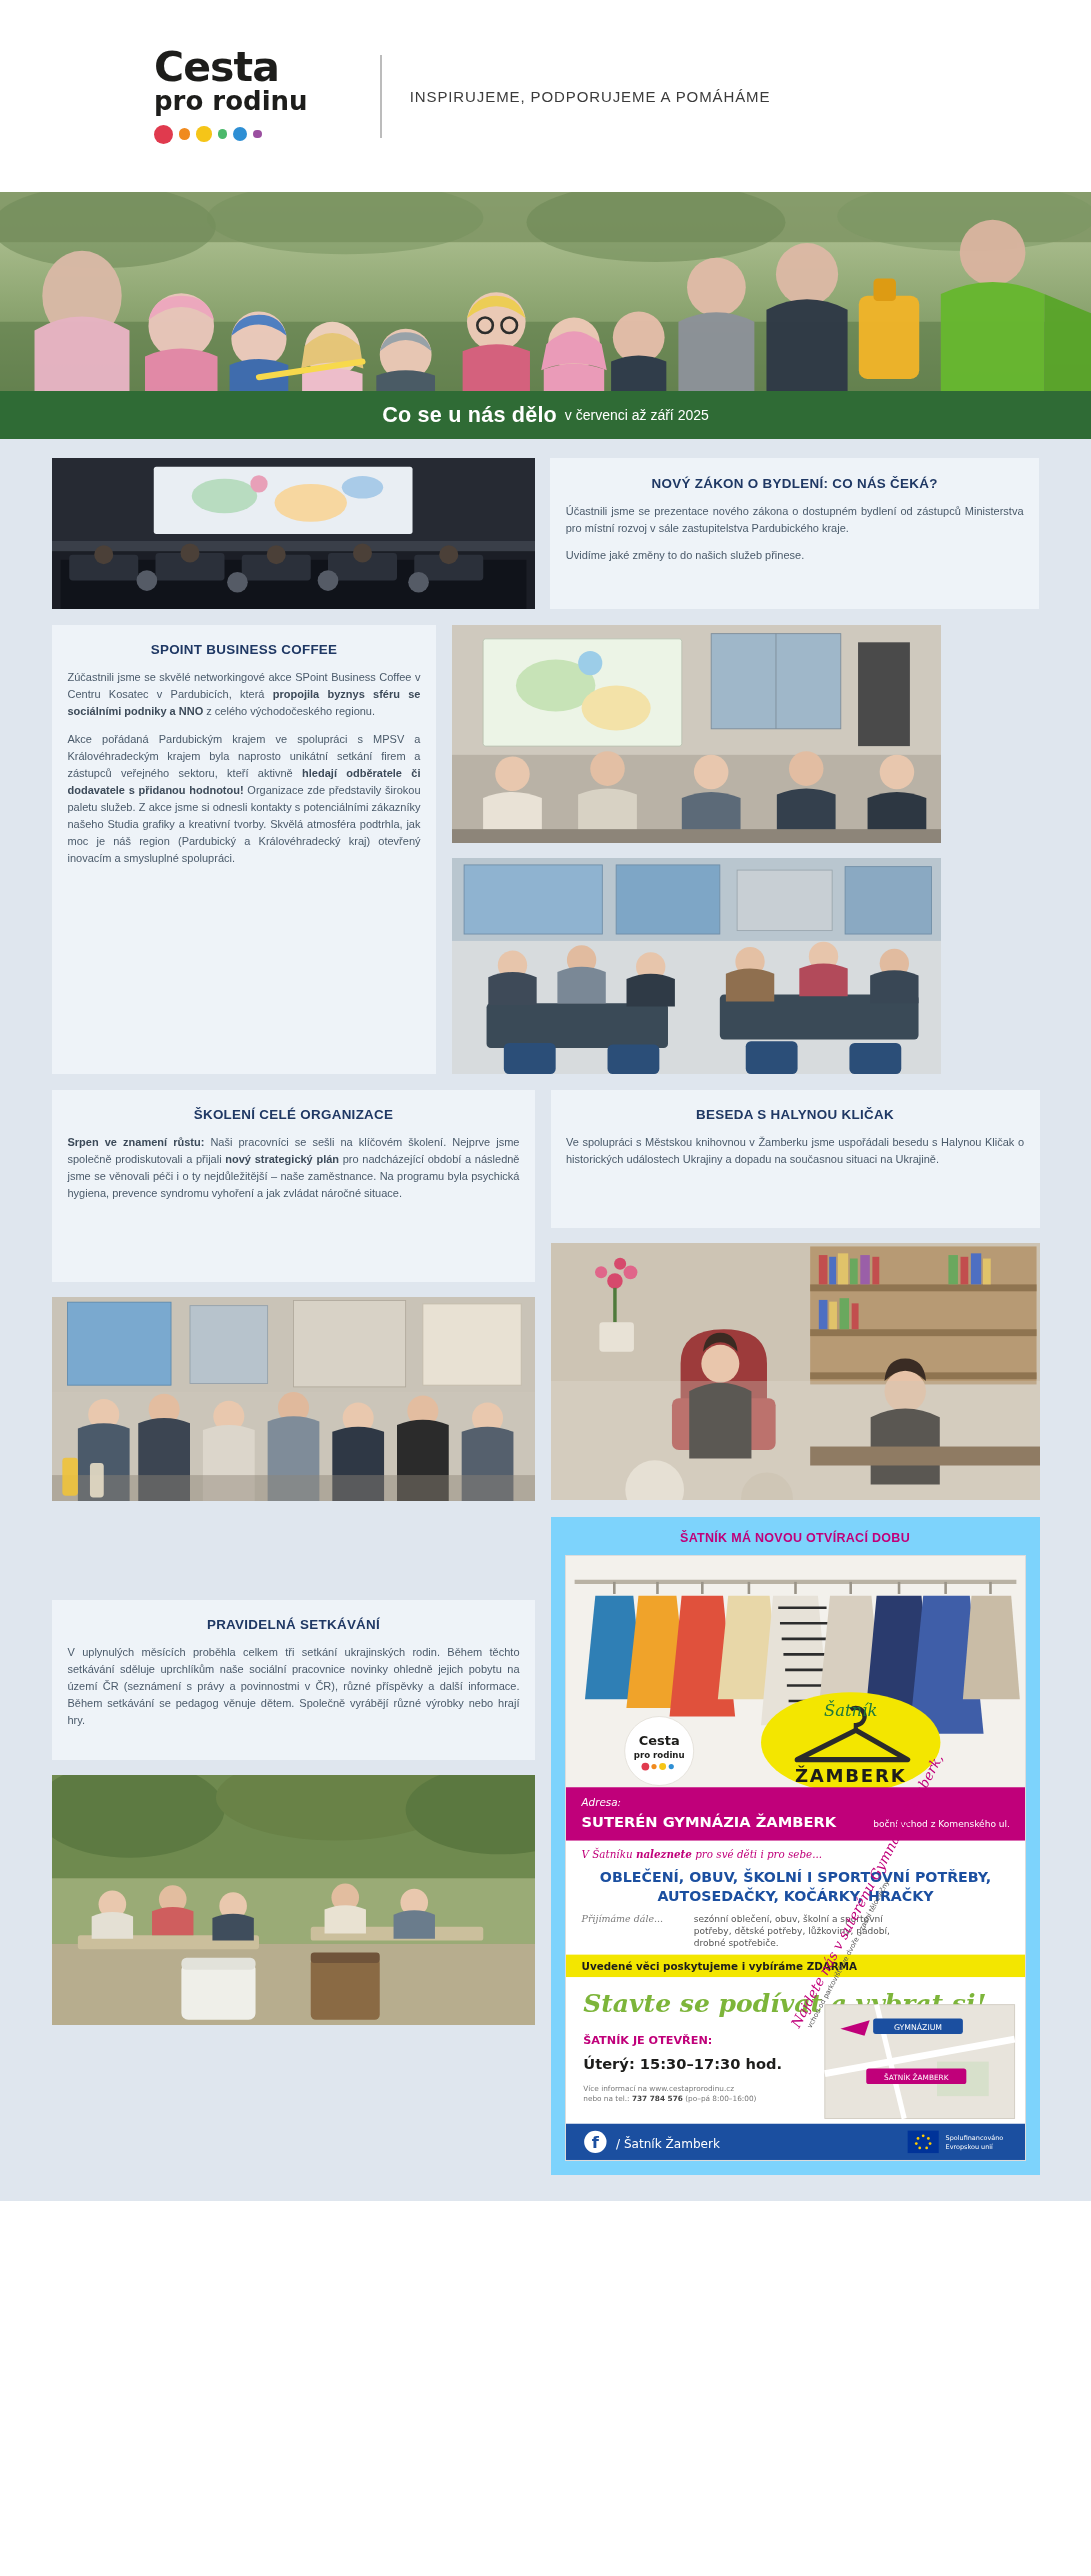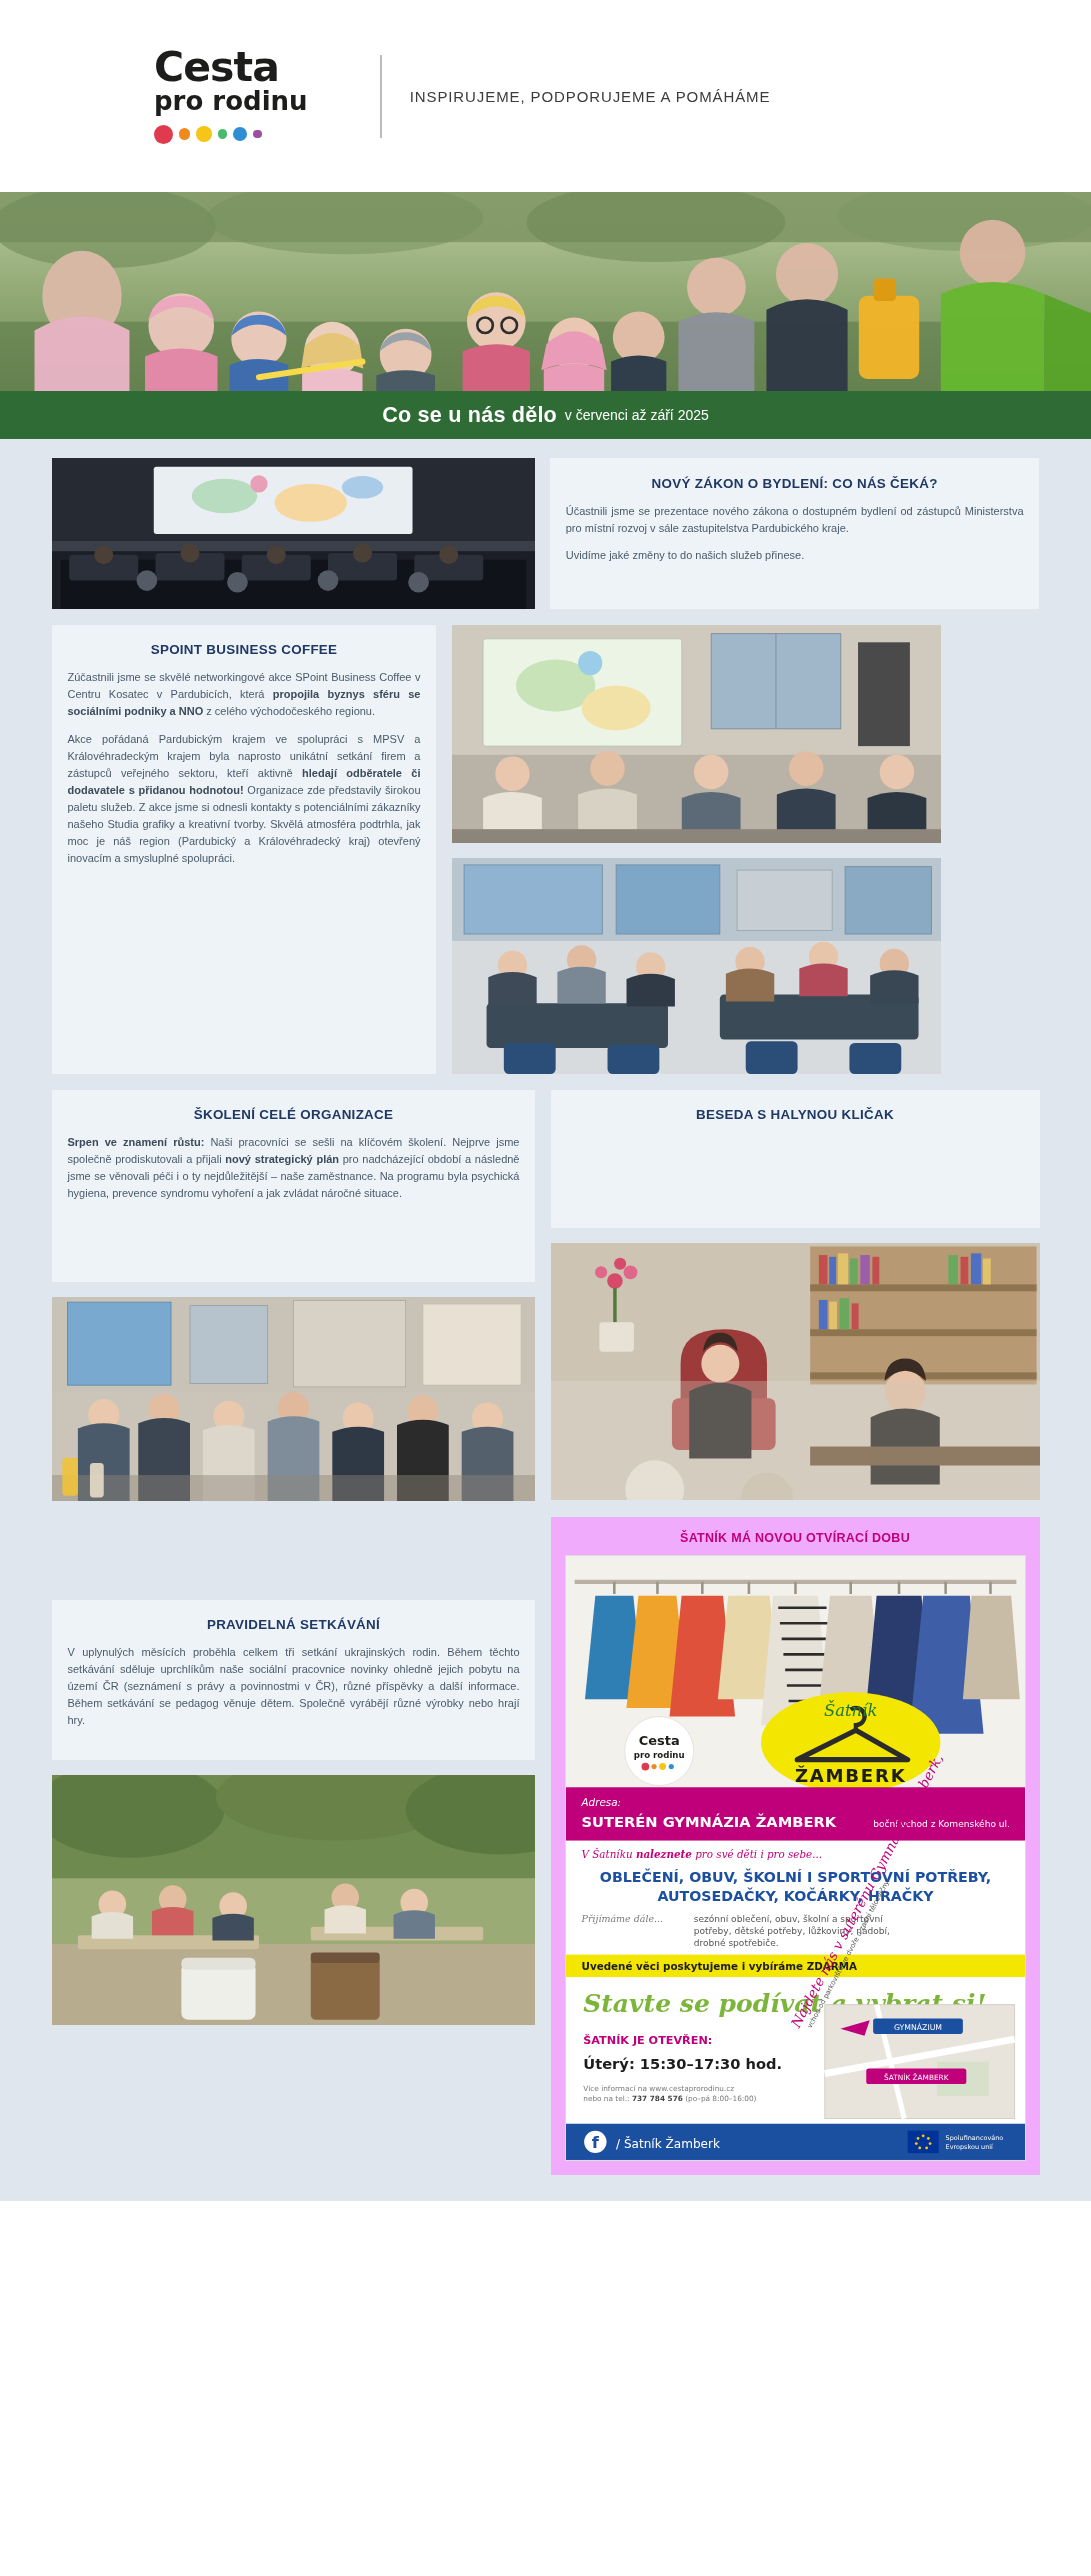--- a/index.html
+++ b/index.html
@@ -144,21 +144,21 @@
     overflow: hidden;
     background: #cfd6dd;
   }
   .photo svg { display: block; }
 
   
   .col { display: flex; flex-direction: column; gap: 15.5px; border-radius: 11px; }
 
   
   .flyer-card {
-    background: #f0abfc;
+    background: #7dd3fc;
     padding: 12px 14px 14px 14px;
   }
   .flyer-card h3 {
     color: #c0007a;
     font-size: 12.5px;
     margin: 2.6px 0 10.4px 0;
     text-align: center;
     font-weight: bold;
     letter-spacing: 0.3px;
   }
@@ -423,20 +423,21 @@
             <rect x="0" y="206" width="560" height="30" fill="#8e8677" opacity=".45"></rect>
             <rect x="12" y="186" width="18" height="44" rx="4" fill="#f0c23a" opacity=".9"></rect>
             <rect x="44" y="192" width="16" height="40" rx="4" fill="#e7ddc6" opacity=".9"></rect>
           </svg>
         </div>
       </div>
 
       <div class="col" style="width:489px;">
         <div class="card" style="width:489px;height:138px;">
           <h3>BESEDA S HALYNOU KLIČAK</h3>
+          <p>Ve spolupráci s Městskou knihovnou v Žamberku jsme uspořádali besedu s Halynou Kličak o historických událostech Ukrajiny a dopadu na současnou situaci na Ukrajině.</p>
         </div>
         <div class="photo" style="width:489px;height:257px;">
           <svg width="489" height="257" viewBox="0 0 566 298" preserveAspectRatio="none">
             <rect width="566" height="298" fill="#d7cfc2"></rect>
             <rect x="0" y="0" width="566" height="160" fill="#cdc4b4"></rect>
 
             <rect x="300" y="4" width="262" height="160" fill="#b79a74"></rect>
             <g fill="#8f7450">
               <rect x="300" y="48" width="262" height="8"></rect>
               <rect x="300" y="100" width="262" height="8"></rect>

